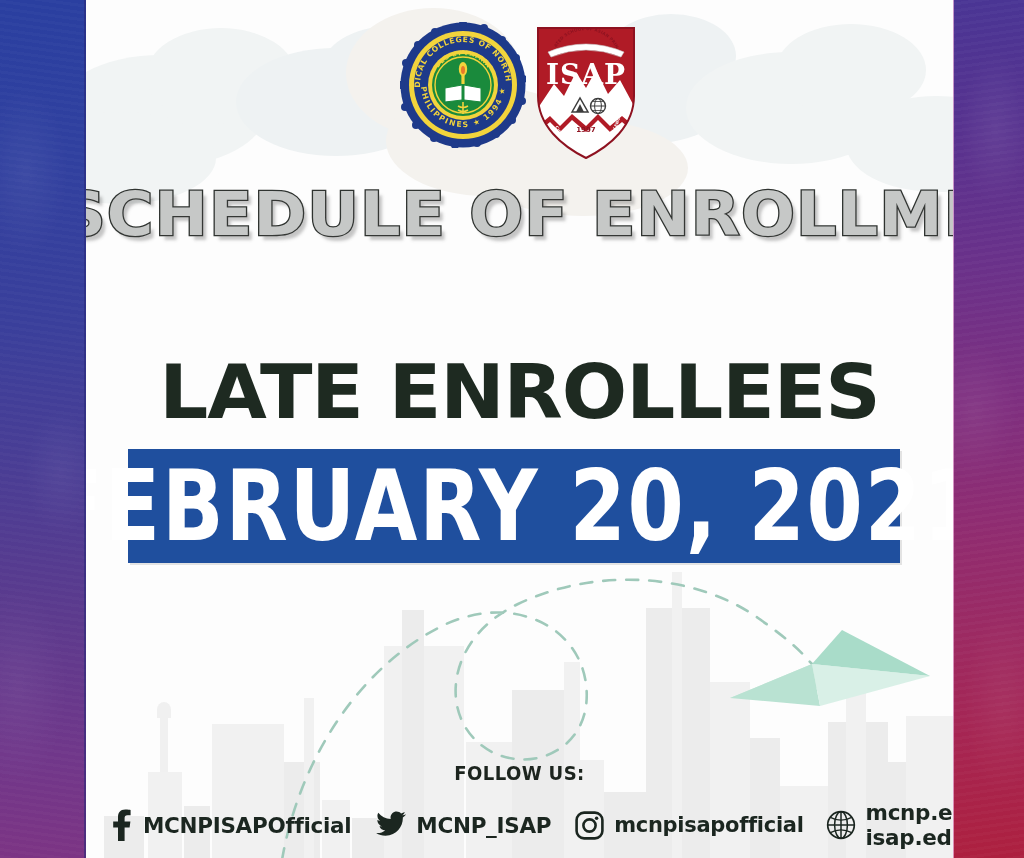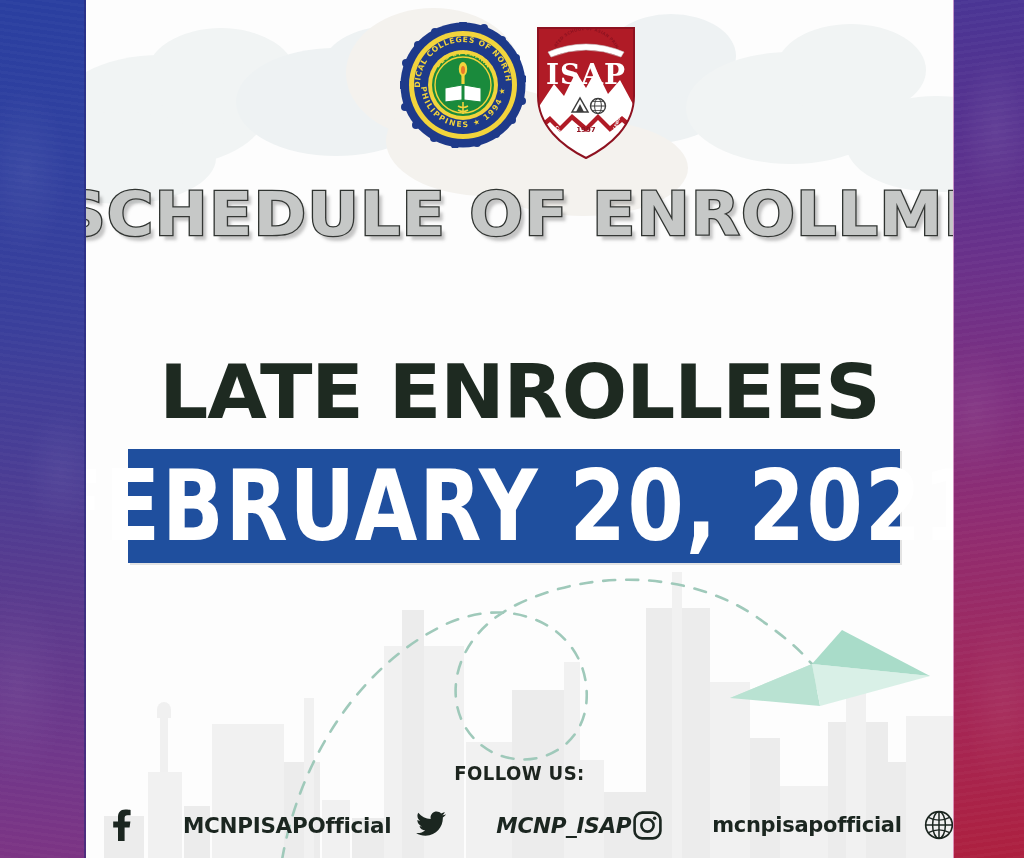--- a/index.html
+++ b/index.html
@@ -147,21 +147,21 @@
     font-family:"DejaVu Sans", sans-serif;
     font-weight:bold; font-size:19px; letter-spacing:.4px;
     color:#1c241e;
     transform:scaleX(.95); transform-origin:center;
   }
 
   .social-row {
     position:absolute; left:22px; top:798px; width:830px; height:54px;
     display:flex; align-items:center; justify-content:flex-start;
   }
-  .social-item { display:flex; align-items:center;gap:40px; }
+  .social-item { display:flex; align-items:center; }
   .social-label {
     font-family:"DejaVu Sans", sans-serif;
     font-weight:bold; font-size:21.5px; color:#1b2620;
     letter-spacing:-.3px; white-space:nowrap;
   }
   .social-label.sm { font-size:21px; }
   .web-lines {
     display:flex; flex-direction:column; line-height:25px;
     font-family:"DejaVu Sans", sans-serif;
     font-weight:bold; font-size:21.5px; color:#1b2620;
@@ -377,21 +377,21 @@
 
       <div class="social-item" style="margin-right:22px;">
         <span class="ico" style="width:26px;height:34px;margin-right:9px;">
           <svg width="22" height="32" viewBox="0 0 22 32" aria-hidden="true">
             <path d="M14.6 32 V18.4 H19.6 L20.4 12.6 H14.6 V9.1 C14.6 7.3 15.2 6.2 17.7 6.2 H20.6 V1 C20.0 0.9 17.8 0.6 15.3 0.6 C10.1 0.6 8.0 3.7 8.0 8.4 V12.6 H3.2 V18.4 H8.0 V32 Z" fill="#1b2620"></path>
           </svg>
         </span>
         <span class="social-label">MCNPISAPOfficial</span>
       </div>
 
-      <div class="social-item" style="font-style:italic;">
+      <div class="social-item" style="margin-right:22px;">
         <span class="ico" style="width:34px;height:32px;margin-right:9px;">
           <svg width="32" height="28" viewBox="0 0 32 28" aria-hidden="true">
             <path d="M32 3.3 c-1.2 .53 -2.4 .88 -3.8 1.05 1.2 -.73 2.1 -1.9 2.6 -3.3 -1.15 .68 -2.4 1.17 -3.75 1.44 C25.9 1.25 24.35 .55 22.6 .55 c-3.35 0 -6.05 2.72 -6.05 6.07 0 .48 .05 .94 .15 1.38 C11.7 7.75 7.25 5.35 4.25 1.7 3.7 2.6 3.4 3.66 3.4 4.8 c0 2.1 1.07 3.96 2.7 5.05 -.99 -.03 -1.92 -.3 -2.74 -.75 v .08 c0 2.94 2.1 5.4 4.86 5.96 -.5 .14 -1.05 .2 -1.6 .2 -.39 0 -.77 -.04 -1.14 -.1 .78 2.4 3.0 4.16 5.67 4.2 -2.07 1.63 -4.7 2.6 -7.55 2.6 -.49 0 -.97 -.03 -1.45 -.08 2.7 1.73 5.9 2.74 9.35 2.74 11.2 0 17.35 -9.3 17.35 -17.4 l -.02 -.79 C30.2 5.8 31.22 4.63 32 3.3 Z" fill="#1b2620"></path>
           </svg>
         </span>
         <span class="social-label">MCNP_ISAP</span>
       </div>
 
       <div class="social-item" style="margin-right:20px;">
         <span class="ico" style="width:32px;height:32px;margin-right:9px;">

